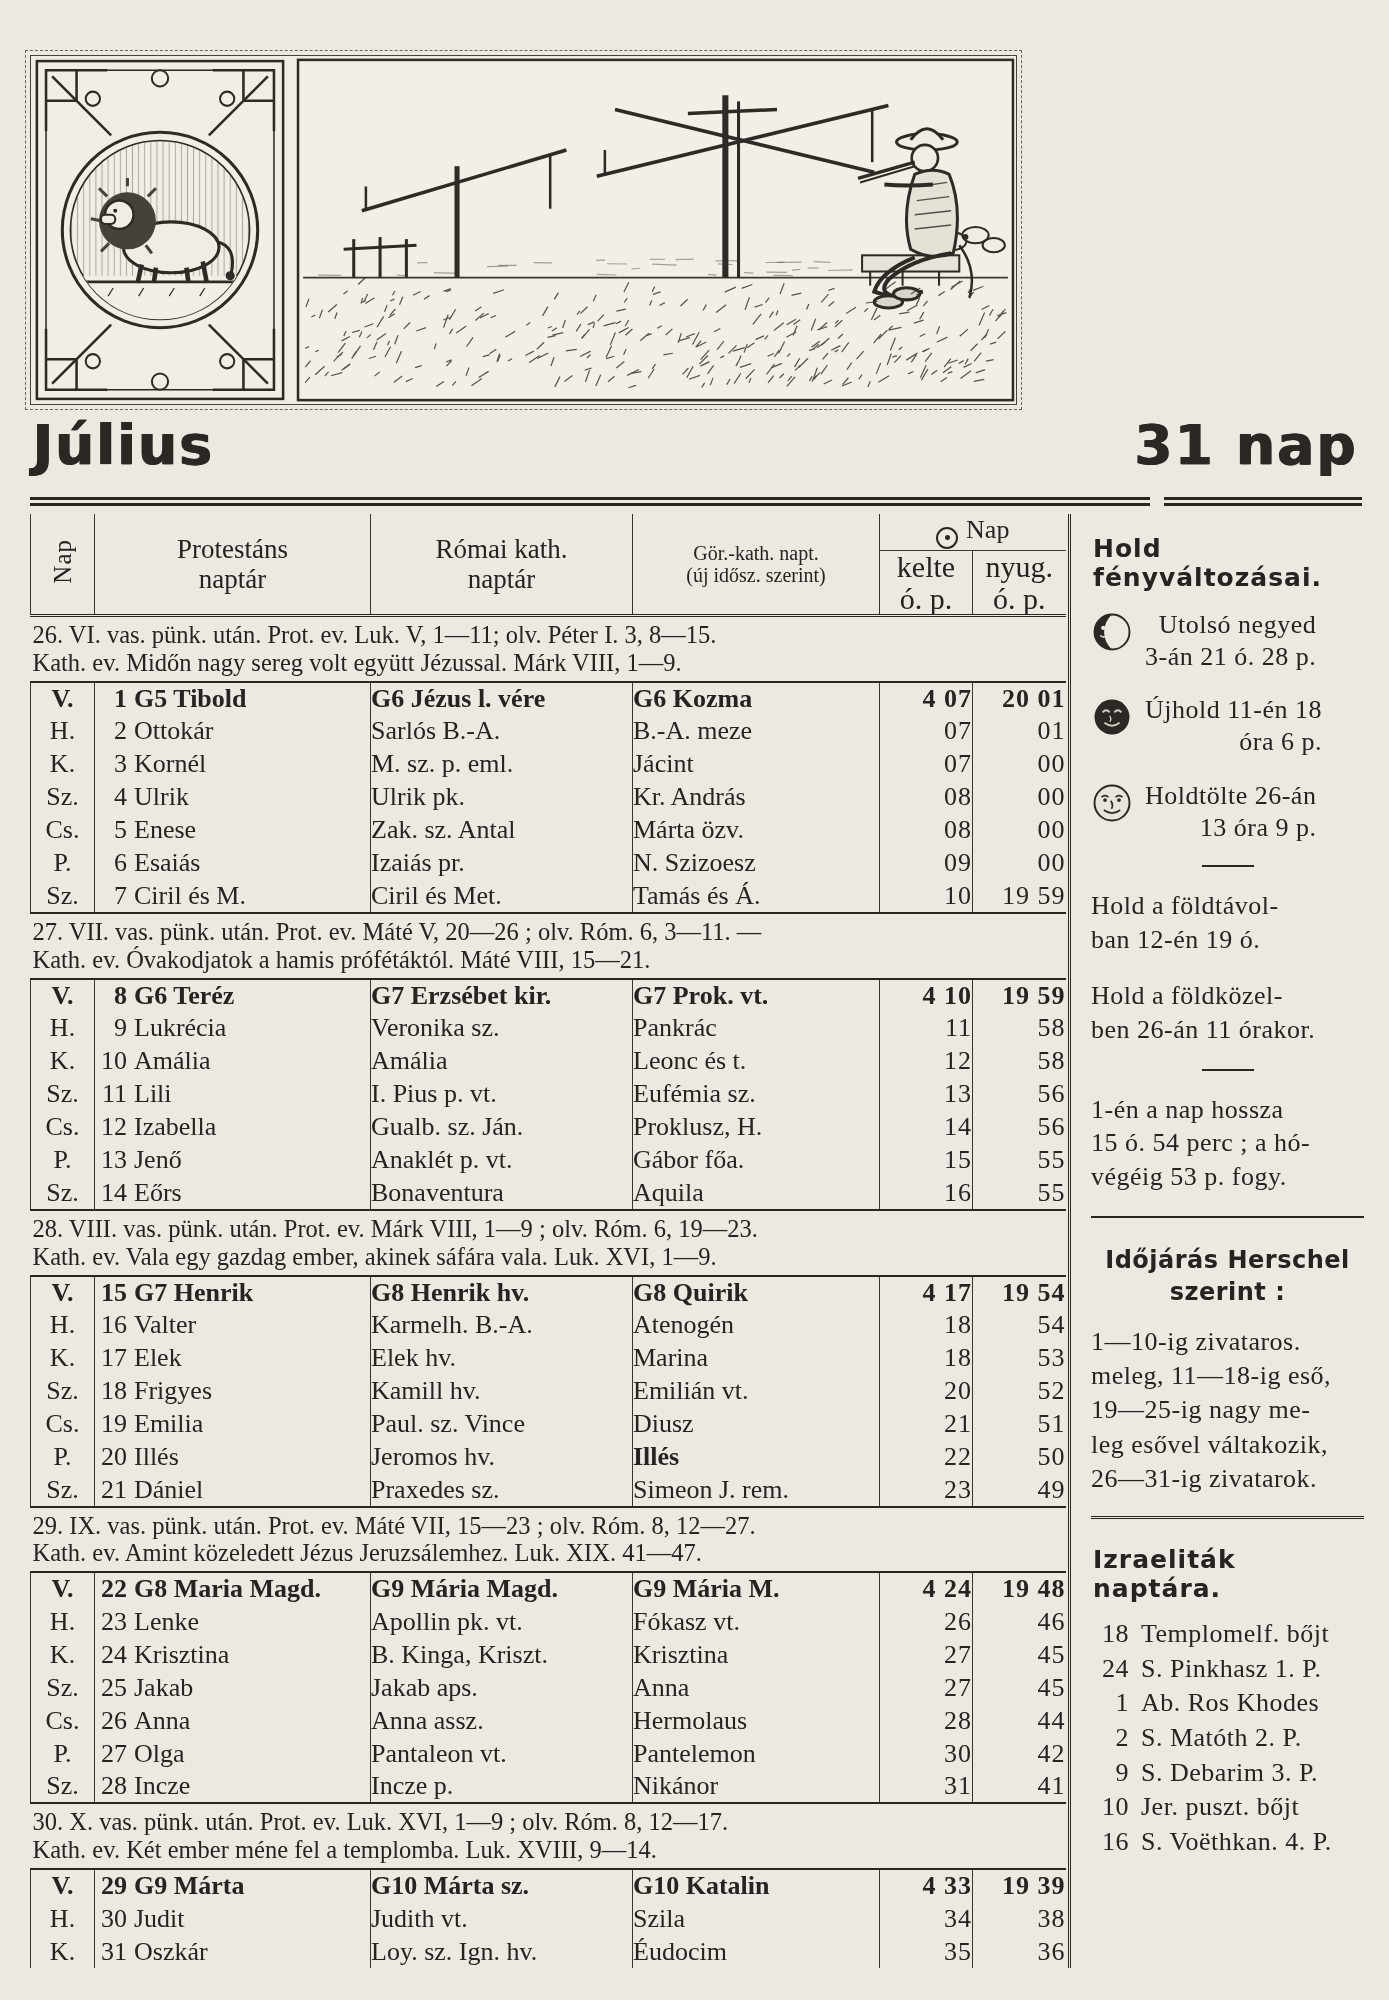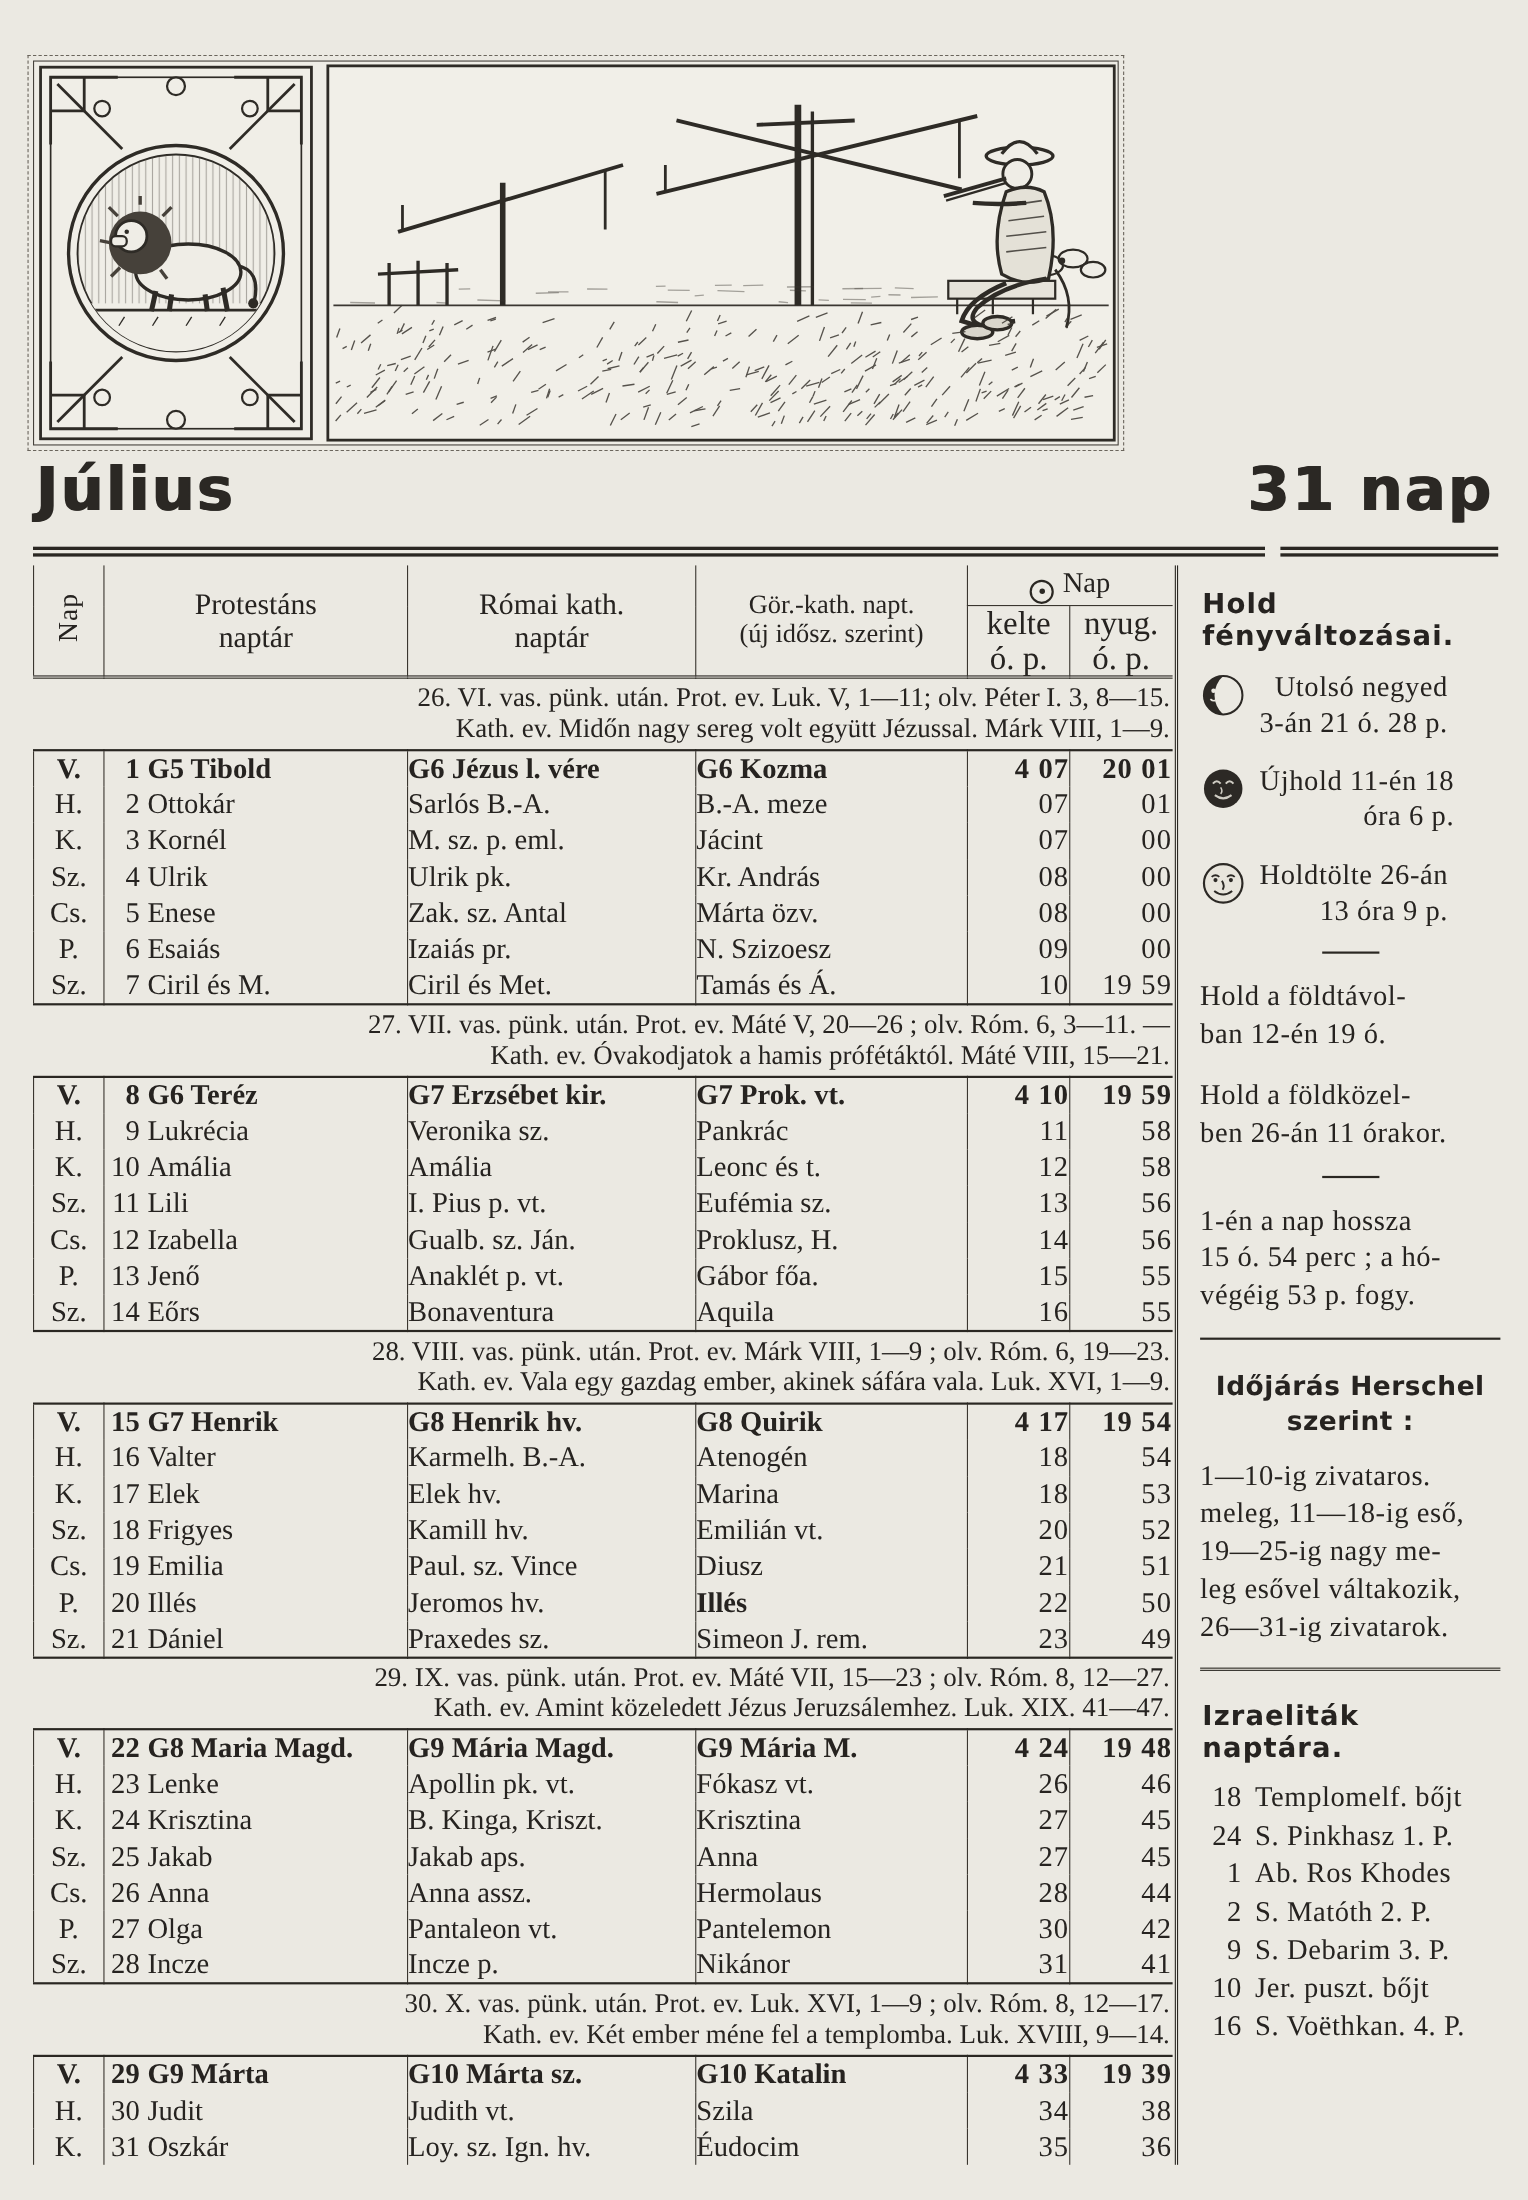--- a/index.html
+++ b/index.html
@@ -47,21 +47,21 @@
   thead th{font-weight:normal;font-size:27px;line-height:1.12;}
   thead .two-line{height:82px;margin-left:17px;}
   th.nap-vert span{display:inline-block;writing-mode:vertical-rl;transform:rotate(180deg);font-size:25px;letter-spacing:1px;}
   th.sun-head{height:36px;border-bottom:1px solid #3a362f;font-size:26px;}
   th.sub{height:44px;font-size:30px;line-height:1.05;}
   thead{border-bottom:3px double #2a2722;}
   .sun-glyph{display:inline-flex;width:18px;height:18px;border:2px solid #2a2722;border-radius:50%;
     align-items:center;justify-content:center;vertical-align:-2px;margin-right:8px;}
   .sun-glyph i{width:5px;height:5px;background:#2a2722;border-radius:50%;}
   tr.week{border-top:2px solid #2a2722;border-bottom:2px solid #2a2722;}
-  tr.week td{text-align:right;font-size:24.5px;line-height:1.14;padding:4px 2px;border-left:none!important;}
+  tr.week td{text-align:left;font-size:24.5px;line-height:1.14;padding:4px 2px;border-left:none!important;}
   tr.day{height:33px;}
   tr.day td{font-size:26px;white-space:nowrap;overflow:hidden;}
   td.dow{text-align:center;font-size:25px;}
   td.name{padding-left:6px;}
   td.name .num{display:inline-block;width:32px;text-align:right;margin-right:7px;}
   td.time{text-align:right;padding-right:12px;letter-spacing:1px;}
   tr.day.sun td{font-weight:bold;}
   td.grb{font-weight:bold;}
   
   .sidebar{flex:1;padding-left:20px;box-sizing:border-box;letter-spacing:0.5px;}
@@ -580,21 +580,21 @@
           <th class="nap-vert two-line" rowspan="2"><span>Nap</span></th>
           <th class="two-line" rowspan="2">
               <div style="white-space:pre-line">Protestáns
 naptár</div>
             </th>
           <th class="two-line" rowspan="2">
               <div style="white-space:pre-line">Római kath.
 naptár</div>
             </th>
           <th class="two-line" rowspan="2">
-              <div style="white-space:pre-line;font-size:24px">Gör.-kath. napt.
+              <div style="white-space:pre-line;font-size:20px">Gör.-kath. napt.
 (új idősz. szerint)</div>
             </th>
           <th class="sun-head" colspan="2"><span class="sun-glyph">
                 <i></i>
               </span><span>Nap</span></th>
         </tr>
         <tr>
           <th class="sub">
               <div>kelte</div>
               <div>ó. p.</div>

